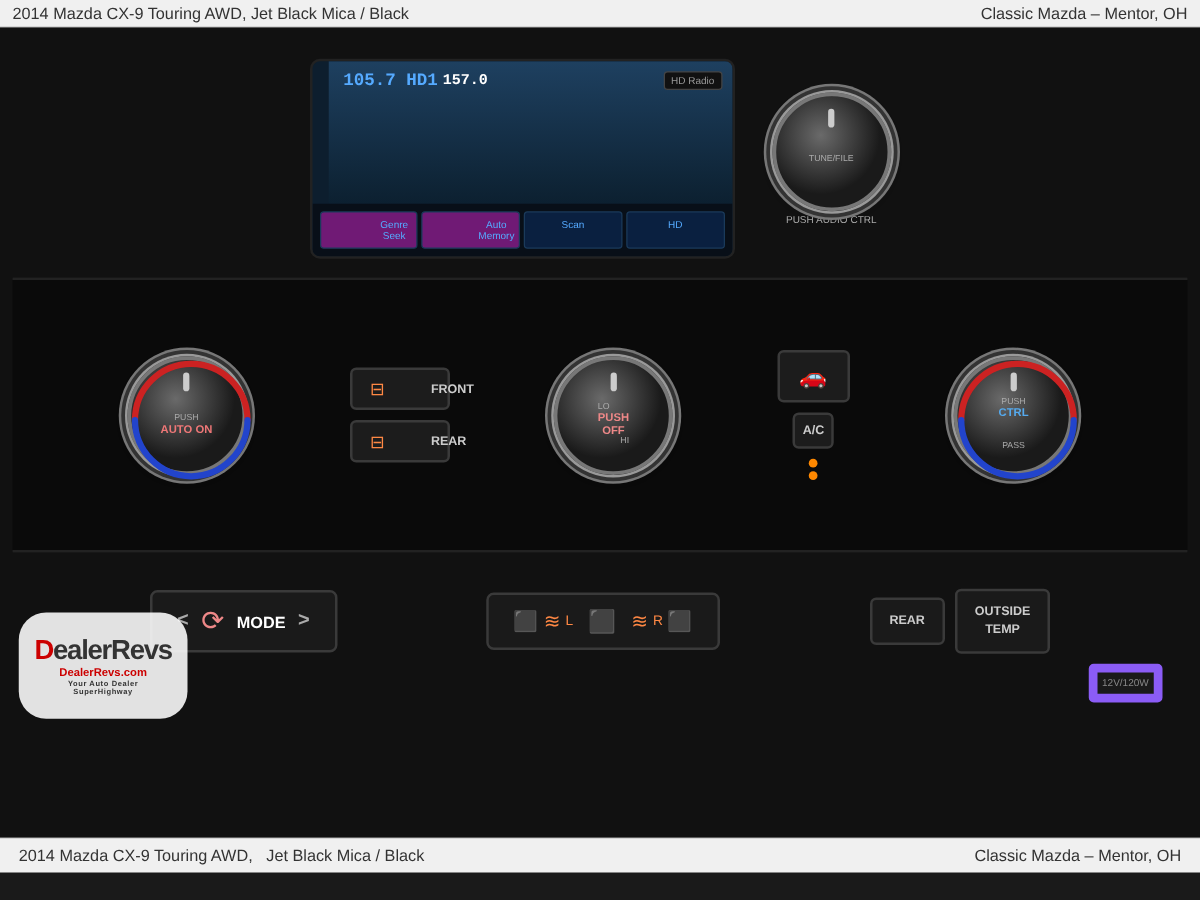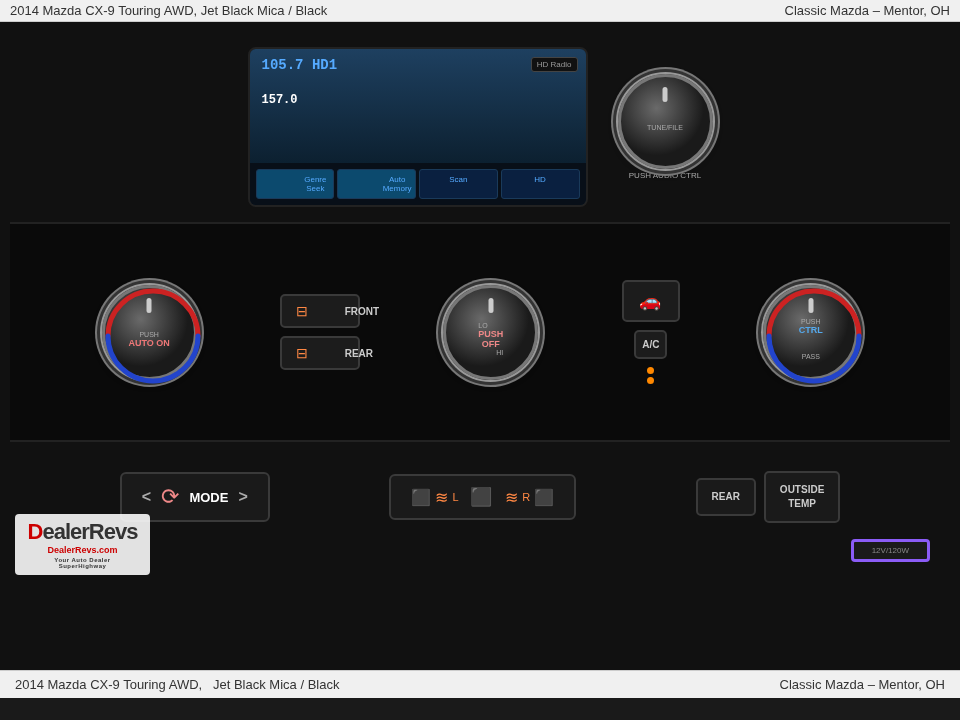--- a/index.html
+++ b/index.html
@@ -137,22 +137,23 @@
       flex-direction: column;
       border: 2px solid #222;
       position: relative;
     }
 
     .screen-top {
       flex: 1;
       background: linear-gradient(180deg, #1e4060 0%, #0c2030 100%);
       padding: 8px 12px;
       display: flex;
-      flex-direction: column;
-      gap: 20px;
+      flex-direction: row;
+      gap: 4px;
+      margin-left: 13px;
     }
 
     .freq-line {
       color: #fff;
       font-size: 12px;
       font-weight: bold;
       font-family: 'Courier New', monospace;
     }
 
     .freq-line.current {
@@ -172,21 +173,21 @@
       background: #0a2040;
       color: #5af;
       font-size: 8px;
       padding: 5px 3px;
       border-radius: 3px;
       border: 1px solid #1a3a5a;
       text-align: center;
     }
 
     .s-btn.active-btn {
-      background: #0c4a6e;
+      background: #701a75;
       padding-left: 44px;
     }
 
     .hd-radio-badge {
       position: absolute;
       top: 8px;
       right: 8px;
       background: #111;
       color: #999;
       font-size: 8px;
@@ -384,23 +385,23 @@
       text-align: center;
       line-height: 1.4;
     }
 
     
     .dealer-wm {
       position: absolute;
       bottom: 95px;
       left: 15px;
       width: 135px;
-      height: 61px;
+      height: 85px;
       background: rgba(255,255,255,0.88);
-      border-radius: 4px;
+      border-radius: 22px;
       display: flex;
       flex-direction: column;
       align-items: center;
       justify-content: center;
       gap: 2px;
       padding: 24px;
     }
 
     .dr-logo {
       font-size: 22px;
@@ -422,25 +423,25 @@
       font-size: 9px;
       color: #cc0000;
       font-weight: bold;
     }
 
     .power-outlet-badge {
       position: absolute;
       bottom: 108px;
       right: 30px;
       background: #1a1a1a;
-      border: 3px solid #8b5cf6;
+      border: 7px solid #8b5cf6;
       border-radius: 4px;
       color: #888;
       font-size: 8px;
-      padding: 4px 18px;
+      padding: 4px 4px;
       text-align: center;
     }
 
     
     .dual-knob-text .main-text {
       color: #5ae;
     }
   </style>
 </head>
 <body>

